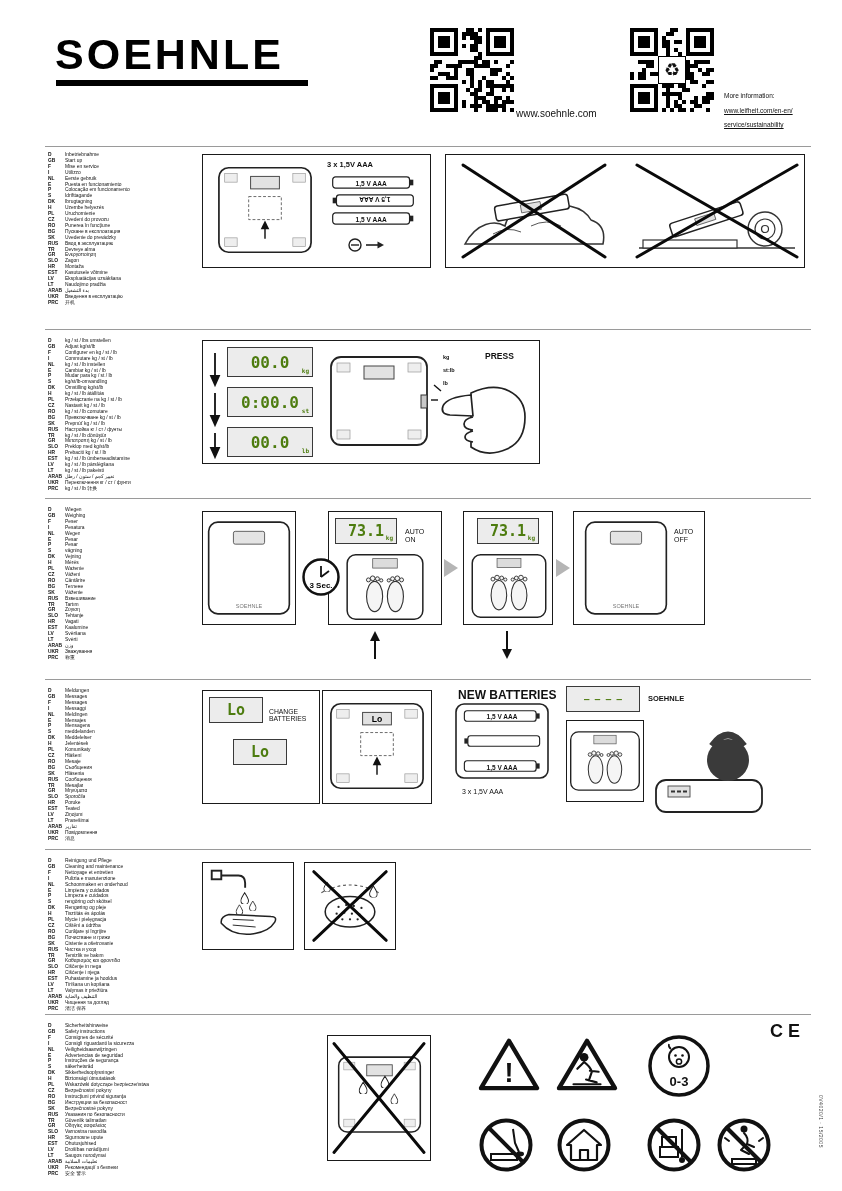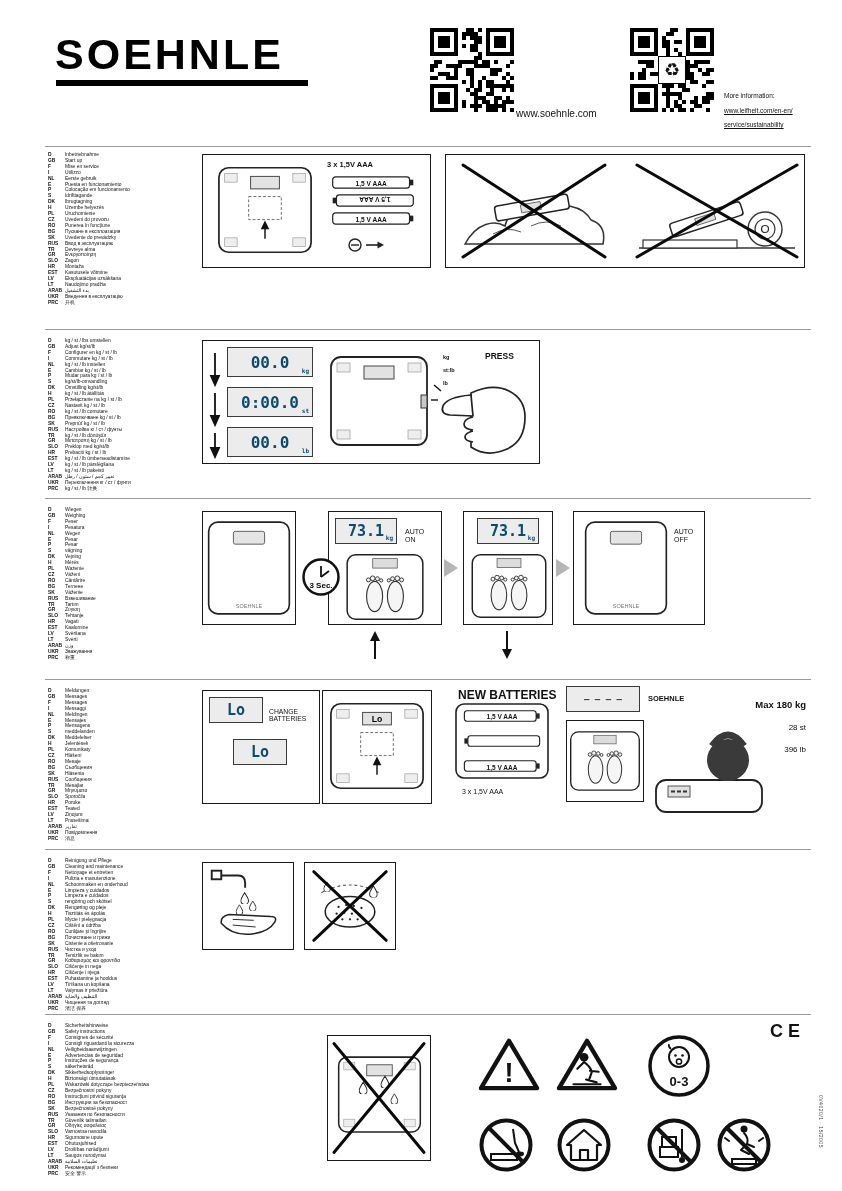--- a/index.html
+++ b/index.html
@@ -8,21 +8,21 @@
   .page{position:relative;width:842px;height:1191px;background:#fff;overflow:hidden}
   .abs{position:absolute}
   .sec{position:absolute;left:0;width:842px}
   .divider{position:absolute;left:45px;width:766px;height:0;border-top:1px solid #9a9a9a}
   .langs{position:absolute;left:48px;top:2px;width:152px}
   .lang-row{display:flex;font-size:4.9px;line-height:5.9px;white-space:nowrap}
   .lang-code{width:17px;font-weight:bold;flex:none}
   .lang-text{overflow:hidden}
   .panel{position:absolute;border:1.2px solid #1a1a1a;background:#fff}
   .lcd{position:absolute;background:#ececec;border:1.5px solid #3a3a3a;display:flex;align-items:center;justify-content:center;
-       font-family:"DejaVu Sans Mono",monospace;font-weight:bold;color:#0c4a6e}
+       font-family:"DejaVu Sans Mono",monospace;font-weight:bold;color:#4d7c0f}
   .lcd .unit{position:absolute;right:3px;bottom:2px;font-size:6px}
   .t{position:absolute;white-space:pre-line}
   .b{font-weight:bold}
   .play{position:absolute;width:0;height:0;border-top:9px solid transparent;border-bottom:9px solid transparent;border-left:14px solid #b5b5b5}
   .logo{position:absolute;left:55px;top:30px;font-size:43px;font-weight:bold;letter-spacing:3px;color:#000;font-stretch:expanded}
   .logo-bar{position:absolute;left:56px;top:80px;width:252px;height:6px;background:#000}
   svg text{font-family:"Liberation Sans",sans-serif}
   .vert{writing-mode:vertical-rl;font-size:5px;color:#444;letter-spacing:.5px}
   a.doclink{color:#111;text-decoration:underline}
 </style>
@@ -1001,25 +1001,20 @@
       <use href="#batt" x="11" y="59" width="78" height="14"></use>
       <text x="50" y="19" font-size="6.5" text-anchor="middle" font-weight="bold" fill="#111">1,5 V AAA</text>
       <text x="50" y="70" font-size="6.5" text-anchor="middle" font-weight="bold" fill="#111">1,5 V AAA</text>
     </svg>
     <div class="t" style="left:462px;top:102px;font-size:7px">3 x 1,5V AAA</div>
 
     <div class="lcd" style="left:566px;top:0;width:74px;height:26px;font-size:9px">
       <span>– – – –</span>
     </div>
     <div class="t b" style="left:648px;top:8px;font-size:7.5px">SOEHNLE</div>
-    <div class="t" style="left:716px;top:2px;width:90px;text-align:right;font-size:8px;line-height:11px">
-      <span class="b" style="font-size:9.5px">Max 180 kg</span><br>
-      <span>28 st</span><br>
-      <span>396 lb</span>
-    </div>
 
     <div class="panel" style="left:566px;top:34px;width:78px;height:82px">
       <svg class="abs" style="left:2px;top:8px" width="72" height="64" viewBox="0 0 84 74">
           <use href="#feet" width="84" height="74"></use>
         </svg>
     </div>
 
     <svg class="abs" style="left:650px;top:30px" width="120" height="106" viewBox="0 0 120 106">
       <rect x="6" y="64" width="106" height="32" rx="10" fill="#fff" stroke="#222" stroke-width="1.8"></rect>
       <rect x="18" y="70" width="22" height="11" fill="#e0e0e0" stroke="#444" stroke-width="0.9"></rect>

